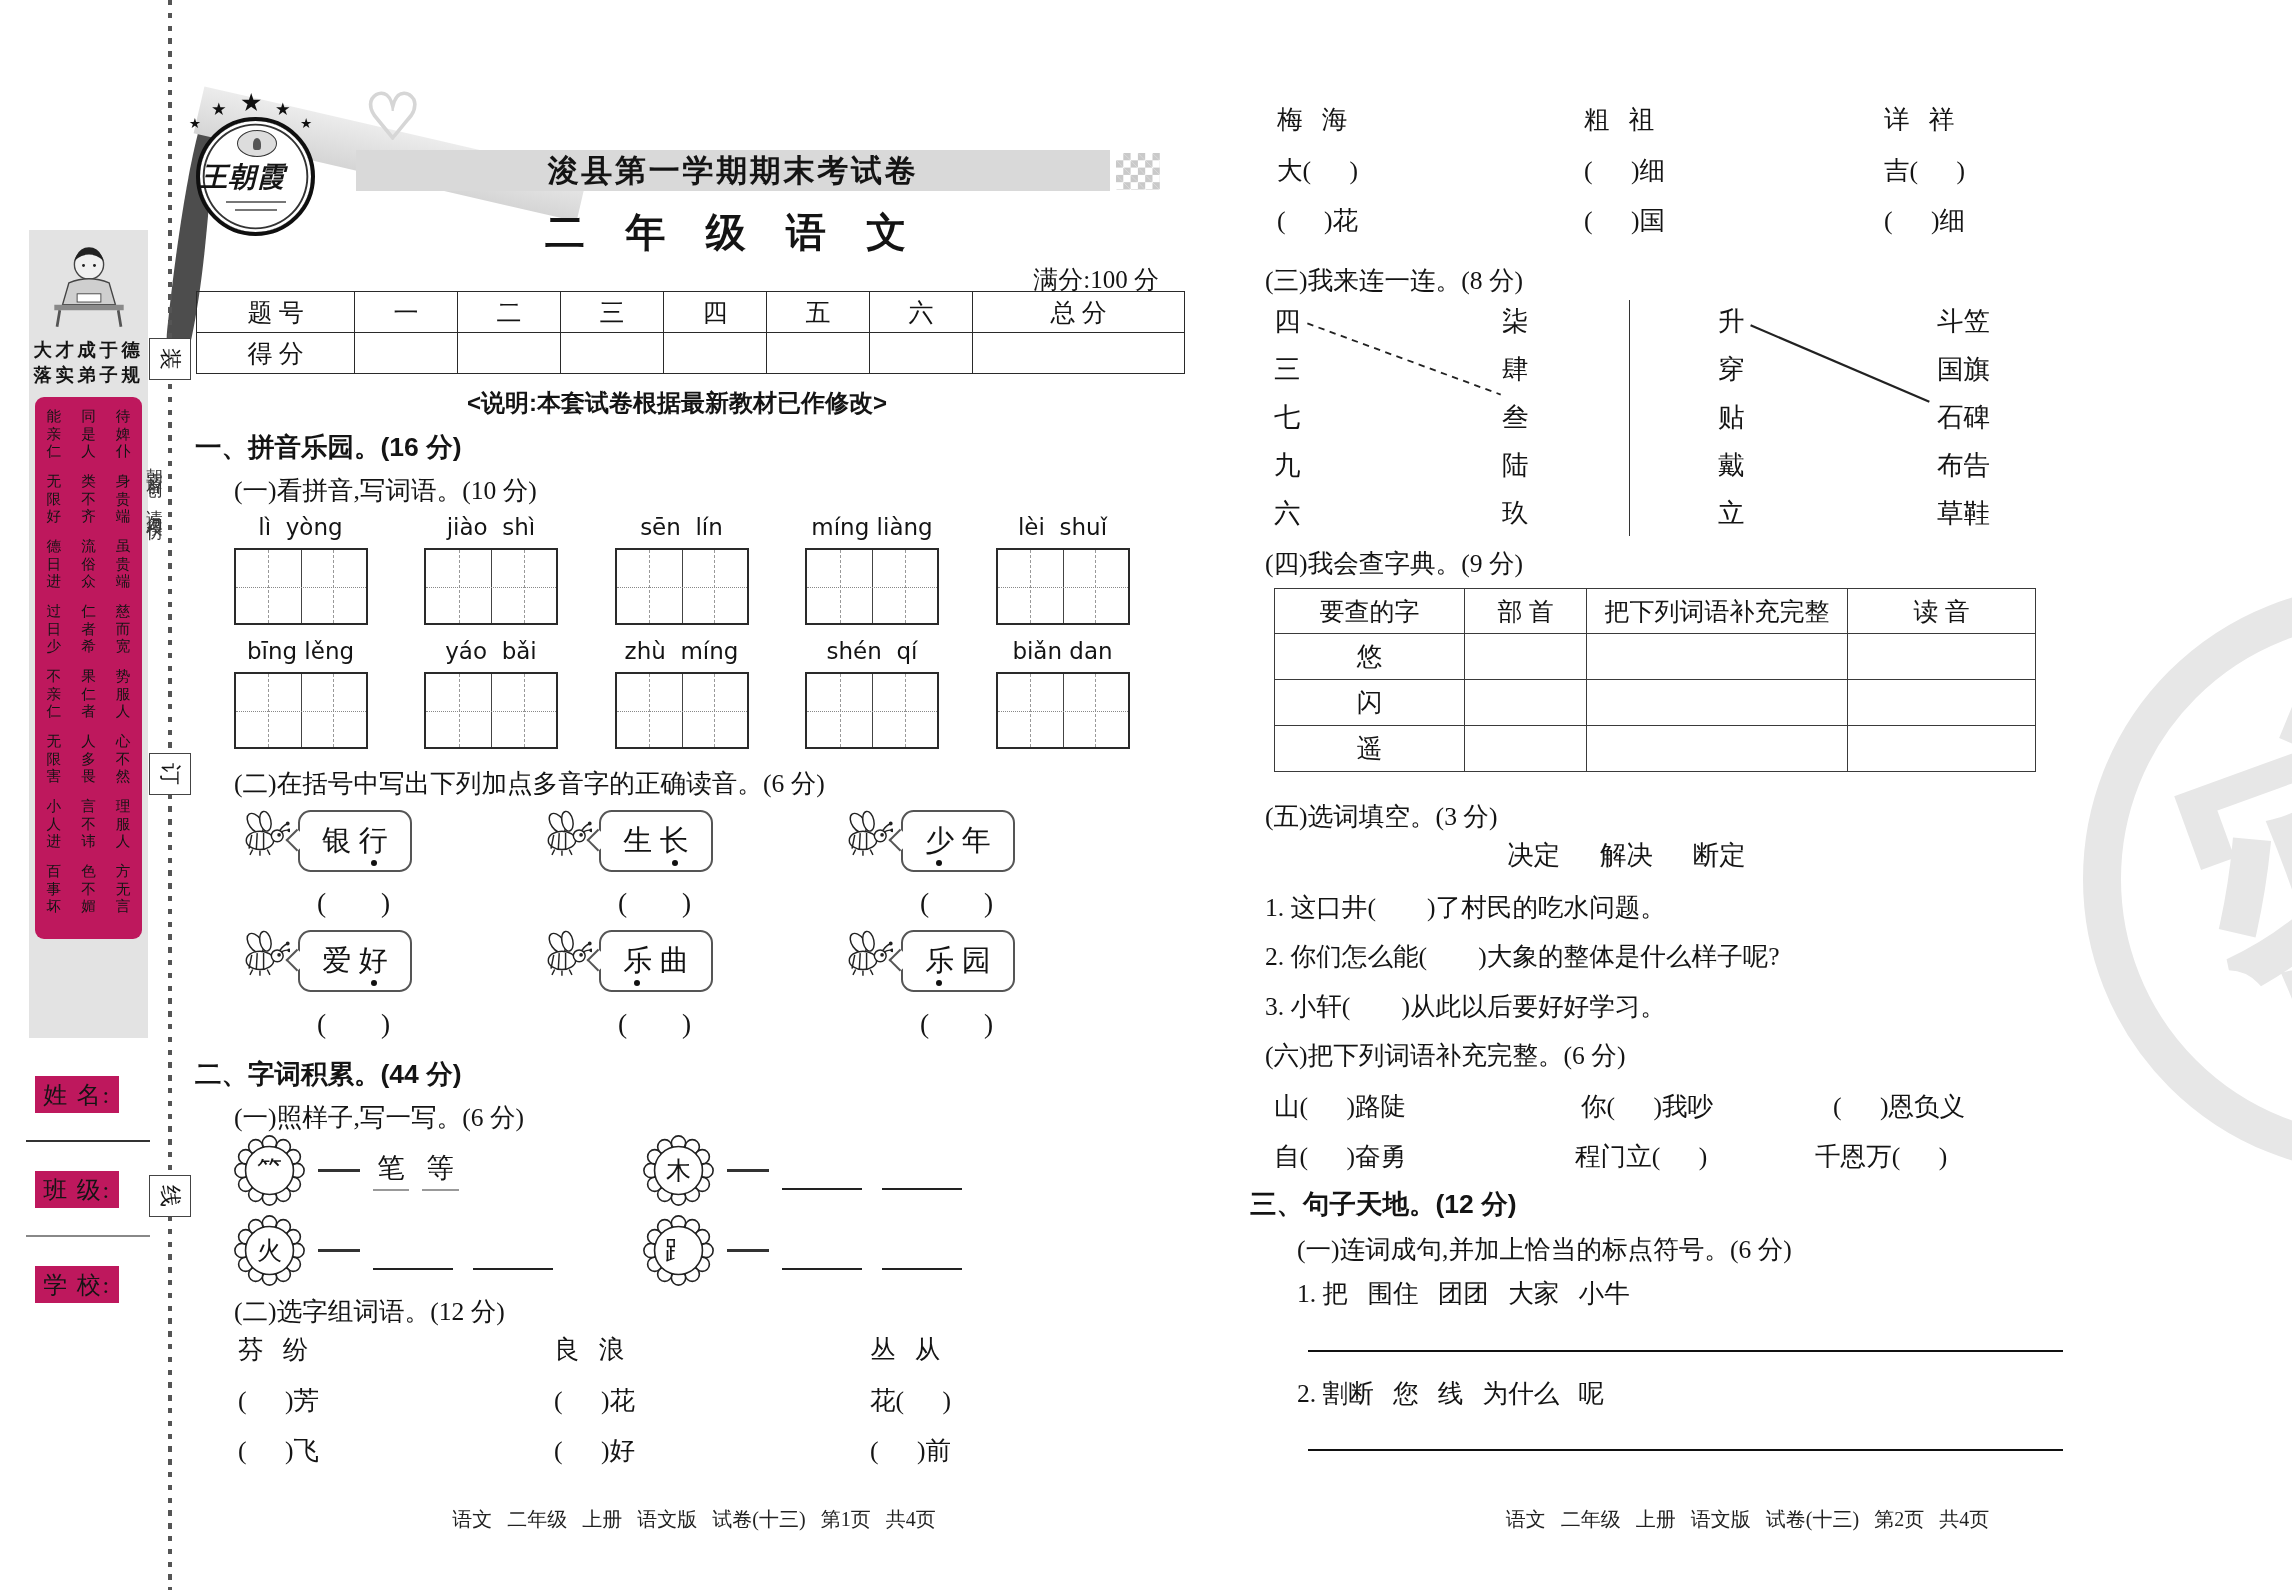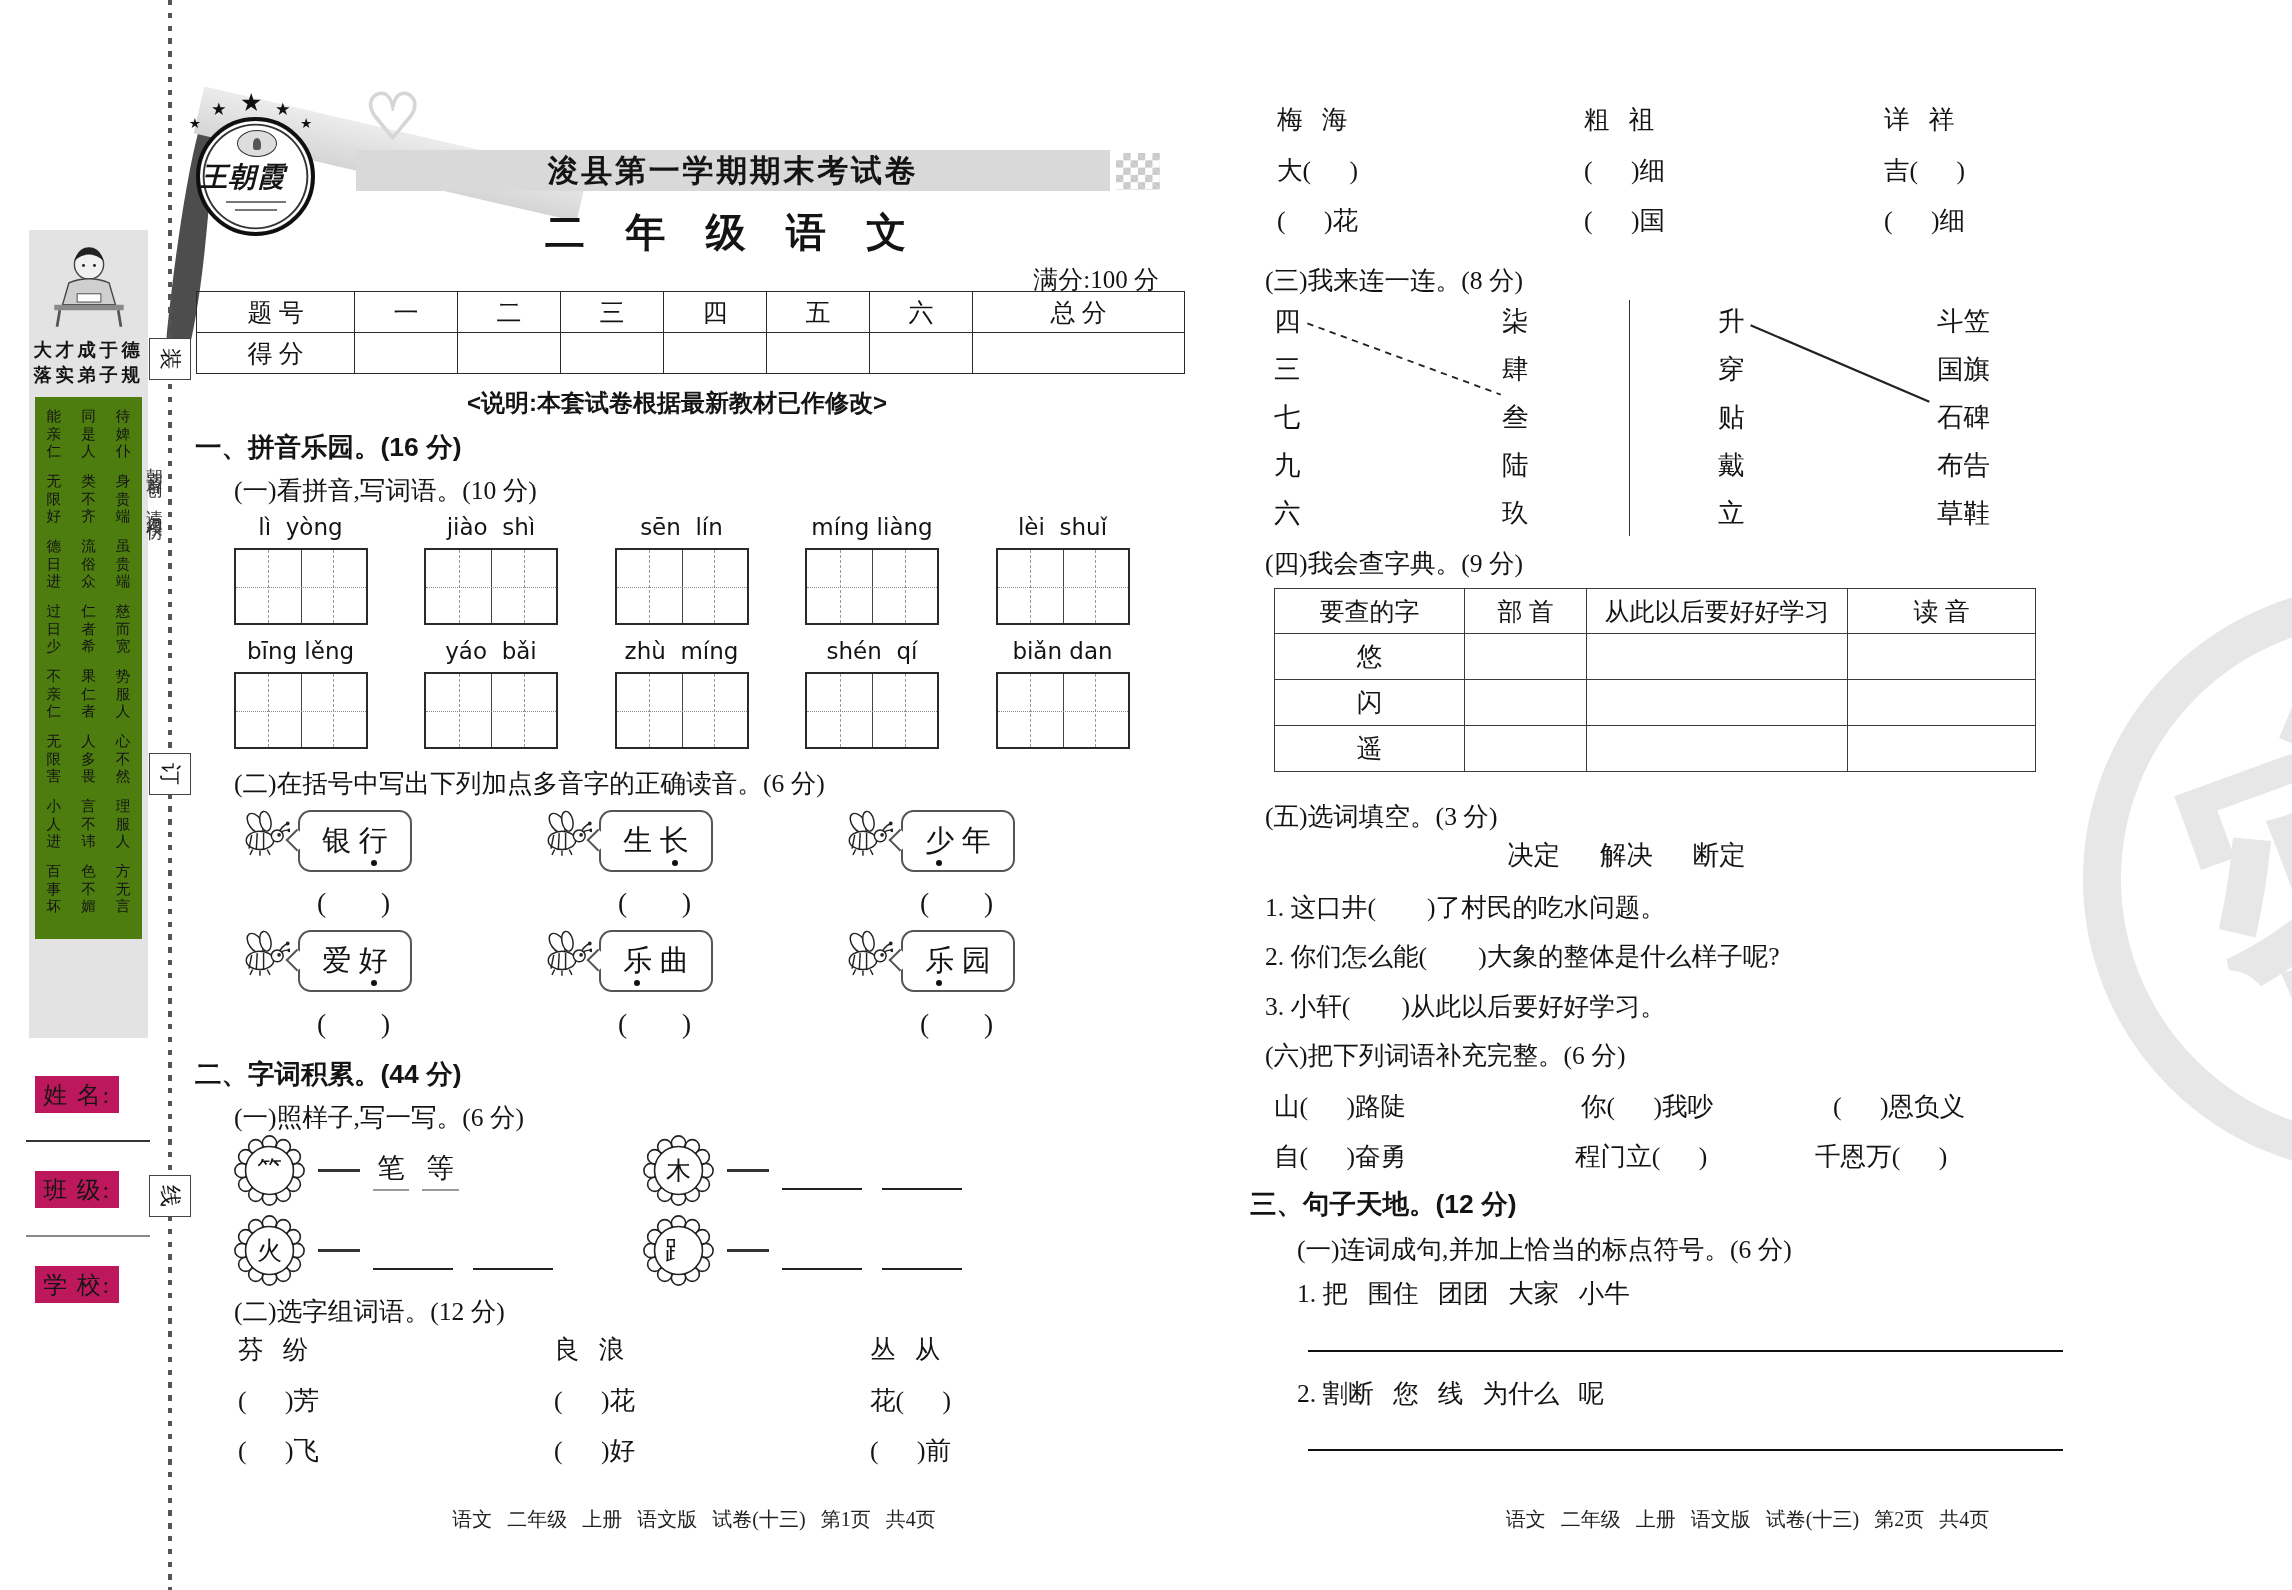--- a/index.html
+++ b/index.html
@@ -15,22 +15,22 @@
   .wm span{font-size:365px;font-weight:bold;color:#e7e7e7;transform:rotate(-20deg);line-height:1;}
   
   .bind-line{left:168px;top:0;width:3.7px;height:1591px;
       background:repeating-linear-gradient(180deg,#555 0 5.5px,transparent 5.5px 12.8px);}
   .bind-box{left:149px;width:40px;height:40px;border:1.8px solid #444;background:#fff;
       display:flex;align-items:center;justify-content:center;}
   .bind-box span{transform:rotate(90deg);font-size:22px;}
   
   .side-panel{left:29px;top:230px;width:119px;height:808px;background:#e3e3e3;text-align:center;}
   .slogan{font-weight:bold;font-size:18.3px;letter-spacing:3.7px;line-height:25px;}
-  .verse-box{margin:9.1px auto 0;width:104px;background:#4d7c0f;padding:11px 1.8px;
-      display:flex;justify-content:space-around;}
+  .verse-box{margin:9.1px auto 0;width:104px;background:#be185d;padding:11px 1.8px;
+      display:flex;justify-content:space-around;border-radius:9px;}
   .v-col{display:flex;flex-direction:column;}
   .vg{width:16.4px;font-size:14.6px;line-height:17.4px;margin-bottom:12.8px;word-break:break-all;text-align:center;}
   .creator-note{left:143px;top:455px;height:292px;writing-mode:vertical-rl;text-orientation:upright;
       font-size:16.4px;letter-spacing:4.6px;color:#333;}
   .field-label{left:35px;background:#be185d;padding:2.7px 8.2px;font-size:24px;letter-spacing:1.8px;}
   .field-line{left:25.6px;width:124px;border-top:2.3px solid #333;}
   
   .heart{left:364px;top:80px;font-size:64px;color:#d6d6d6;font-weight:bold;}
   .ribbon{left:194px;top:130px;width:393px;height:48px;background:linear-gradient(#ececec,#d5d5d5);
       transform:rotate(13deg);}
@@ -624,21 +624,21 @@
     </svg>
   </div>
 
   <div class="abs sub-title" style="left:1265px;top:546px">(四)我会查字典。(9 分)</div>
 
   <table class="abs dict-table">
     <tbody>
         <tr class="hrow">
       <td style="width:187px">要查的字</td>
       <td style="width:119px">部  首</td>
-      <td style="width:258px">从此以后要好好学习</td>
+      <td style="width:258px">把下列词语补充完整</td>
       <td style="width:185px">读  音</td>
     </tr>
     <tr class="drow">
       <td>悠</td>
       <td></td>
           <td></td>
           <td></td>
     </tr>
     <tr class="drow">
       <td>闪</td>

